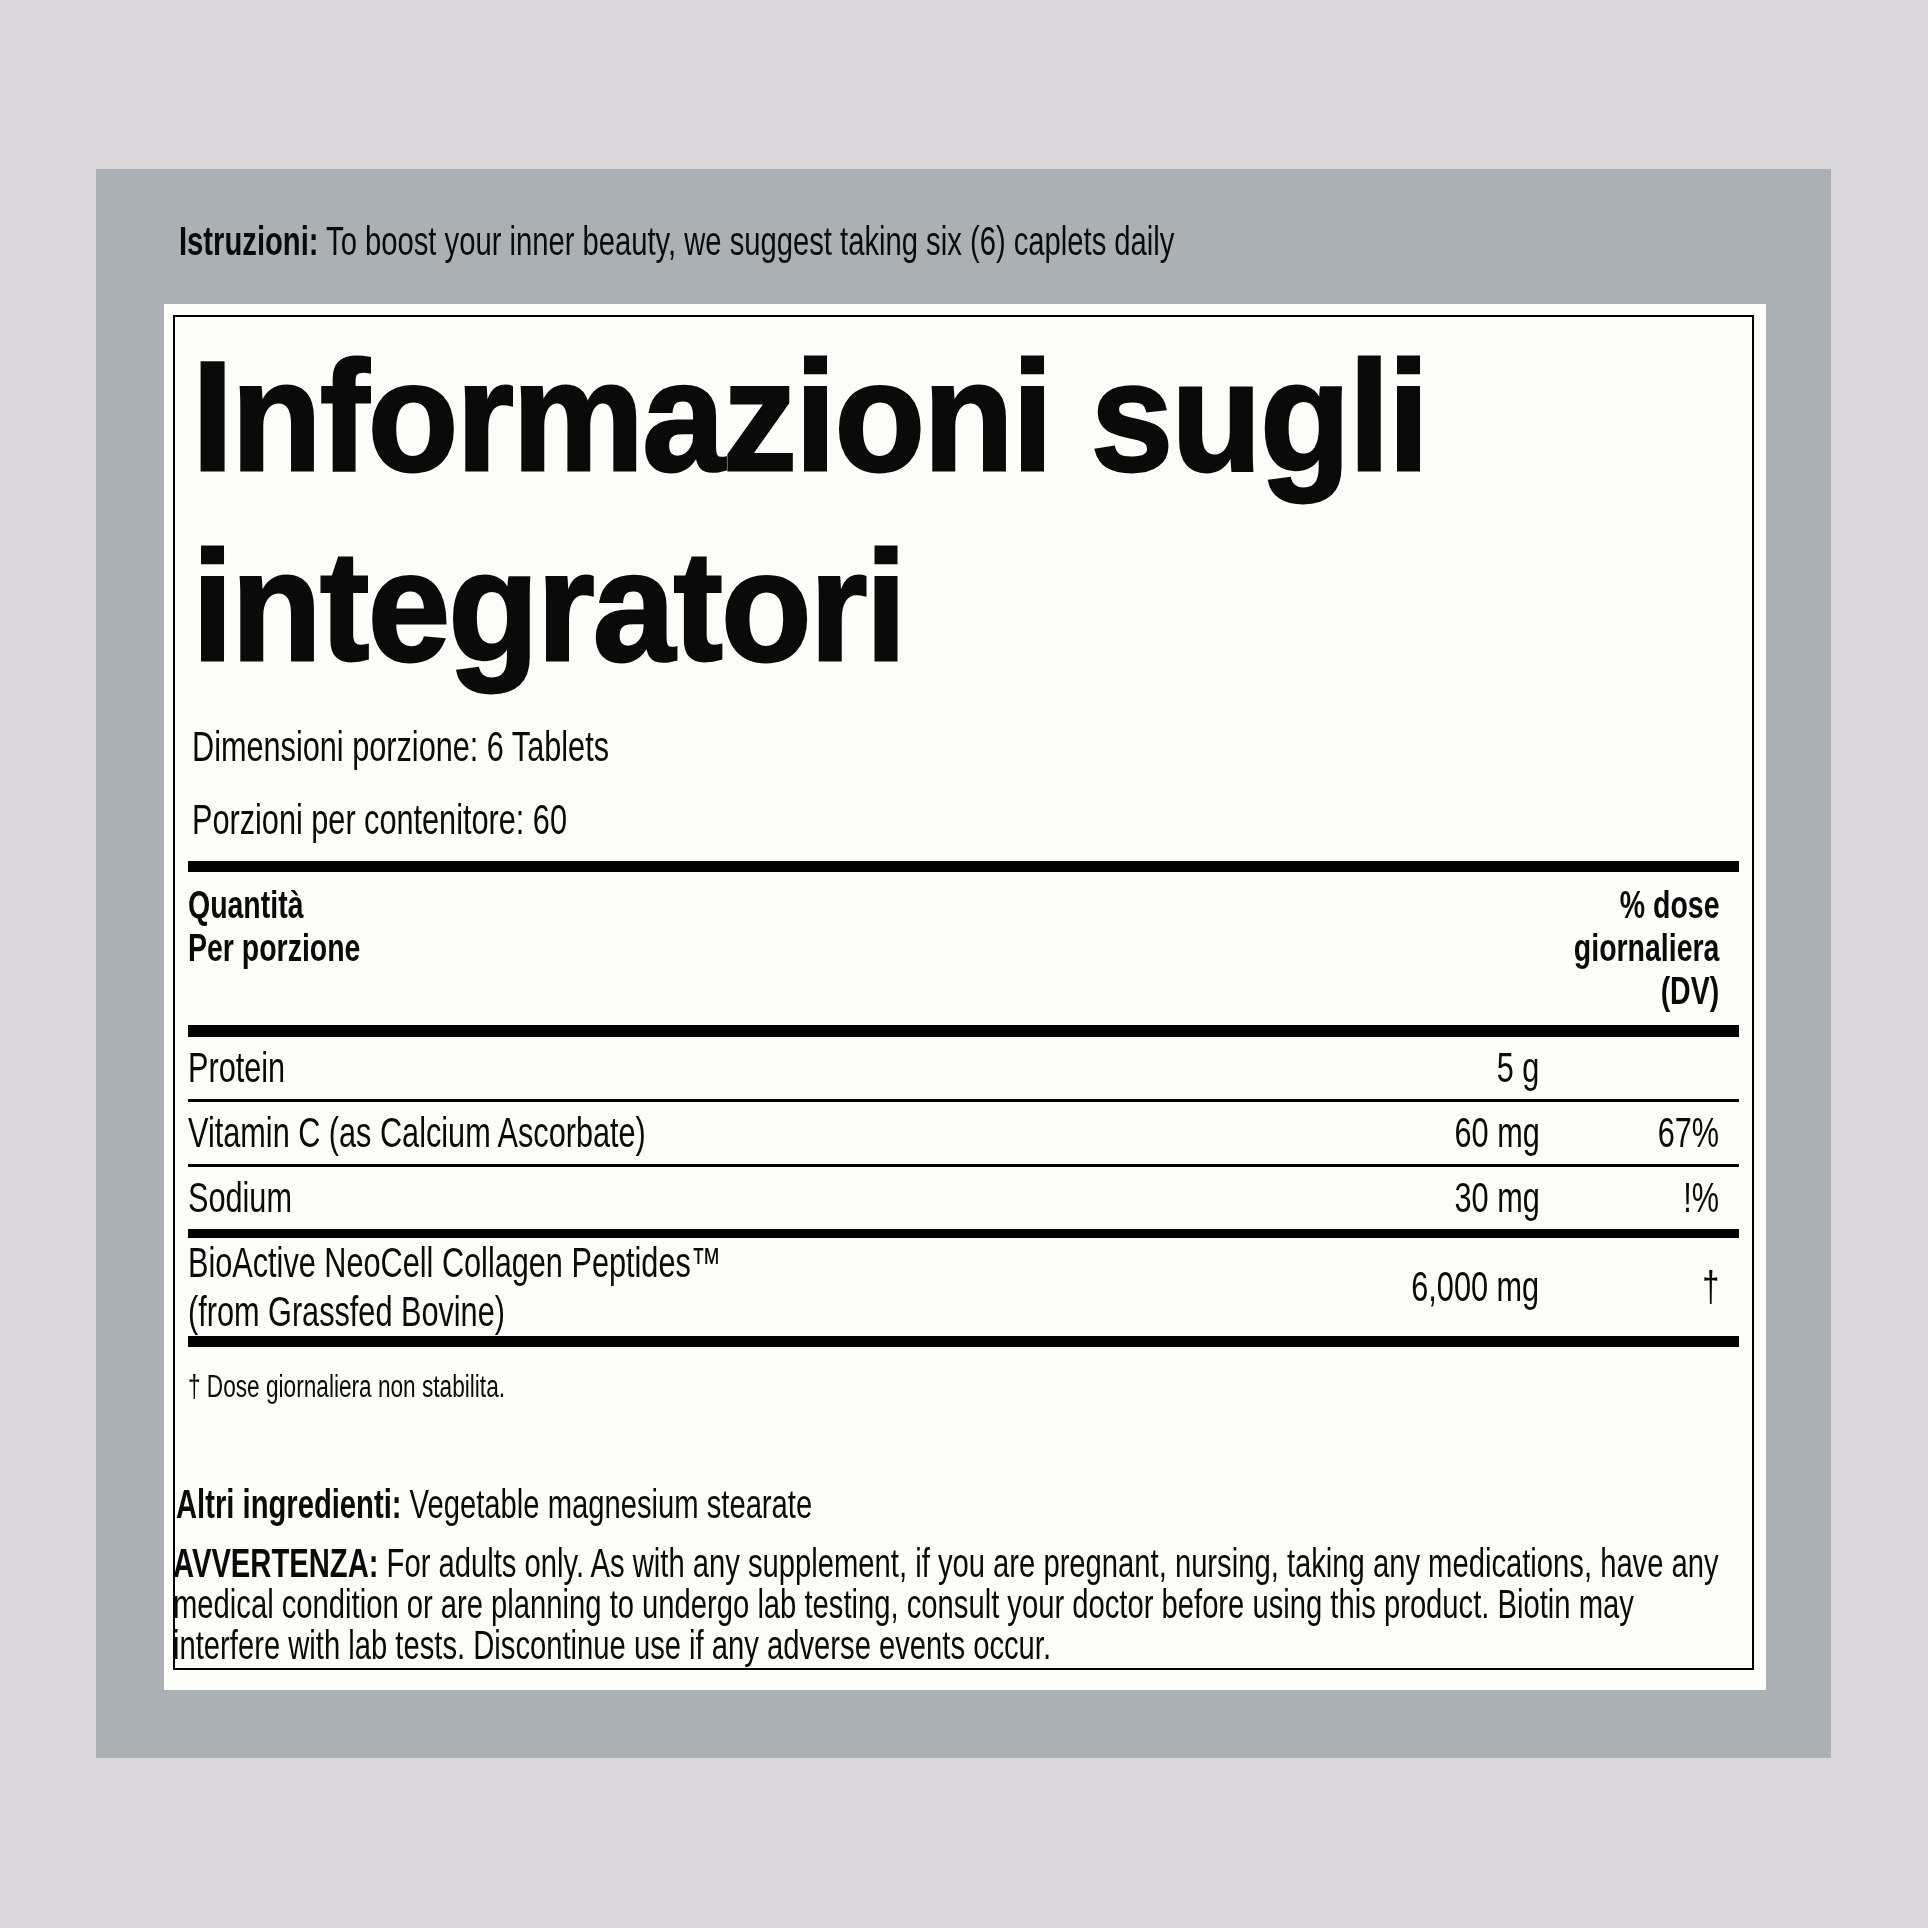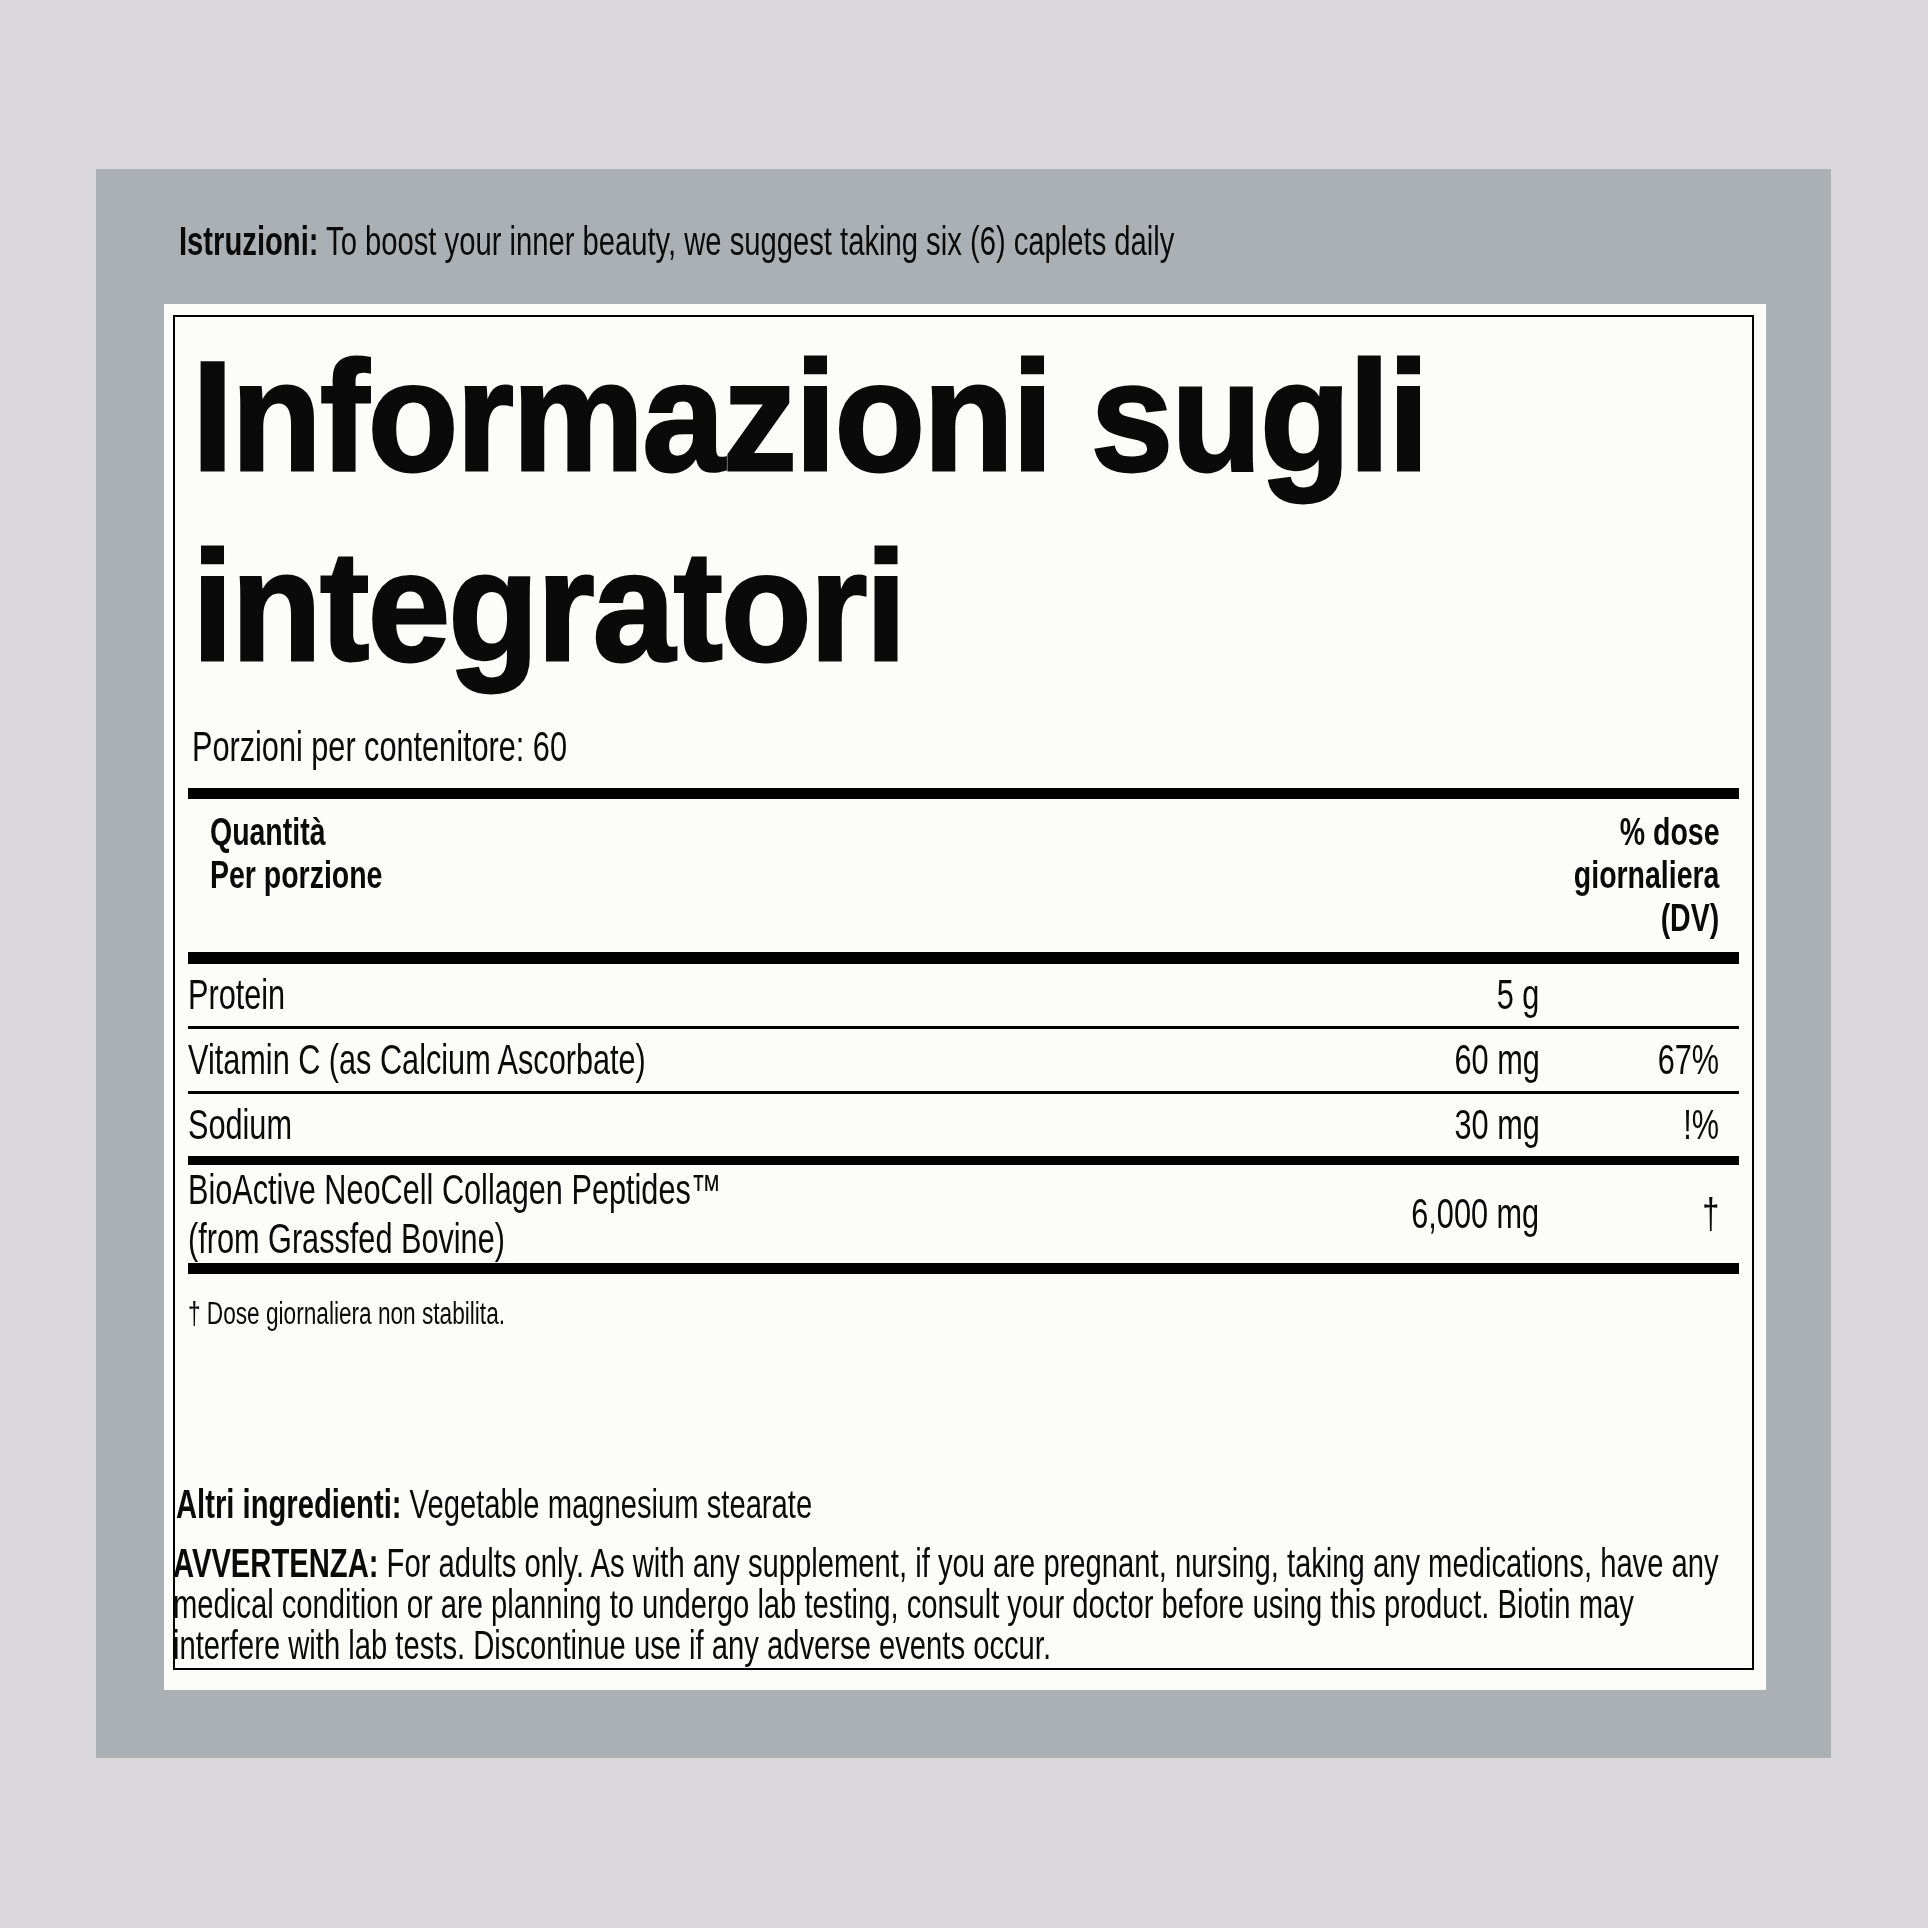--- a/index.html
+++ b/index.html
@@ -41,21 +41,21 @@
     font-size:156px;line-height:1.22;font-weight:bold;letter-spacing:-1.9px;
     transform:scaleX(0.95);transform-origin:0 0;
     -webkit-text-stroke:2.8px var(--ink);
   }
   .serving{margin:17px 0 0 3.8px;font-size:42px;line-height:56px;}
   .serving.first{margin-top:17px;}
   .bar{background:#000;}
   .bar.thick{height:11.3px;margin-top:13px;}
   .bar.thick2{height:11.3px;}
   .bar.mid{height:9.4px;}
-  .head-row{display:flex;justify-content:space-between;align-items:flex-start;padding:11.3px 0 13px 0;margin-left:22px;}
+  .head-row{display:flex;justify-content:space-between;align-items:flex-start;padding:11.3px 0 13px 0;}
   .head-left{font-weight:bold;font-size:39px;line-height:43px;}
   .head-right{font-weight:bold;font-size:39px;line-height:43px;text-align:right;padding-right:20px;}
   .nrow{display:flex;align-items:center;height:62px;font-size:42px;}
   .nrow.divider{border-bottom:3.8px solid #000;}
   .nrow .nname{flex:1;min-width:0;}
   .nrow .namt{text-align:right;}
   .nrow .ndv{width:200px;text-align:right;padding-right:20px;box-sizing:border-box;}
   .nrow.tall{height:98px;}
   .nrow.tall .nname{line-height:49px;}
   .footnote{margin:21px 0 0 0;font-size:31px;line-height:38px;}
@@ -74,20 +74,21 @@
 
   <p class="instructions"><span class="cnd"><b>Istruzioni:</b> <span>To boost your inner beauty, we suggest taking six (6) caplets daily</span></span></p>
 
   <div class="card">
 
     <div class="facts">
       <div class="fb">
 
         <h1 class="facts-title">Informazioni sugli integratori</h1>
 
+        <p class="serving first"><span class="cnd">Dimensioni porzione: 6 Tablets</span></p>
         <p class="serving"><span class="cnd">Porzioni per contenitore: 60</span></p>
 
         <div class="bar thick"></div>
 
         <div class="head-row">
           <div class="head-left">
             <div><span class="cnd">Quantità</span></div>
             <div><span class="cnd">Per porzione</span></div>
           </div>
           <div class="head-right">

